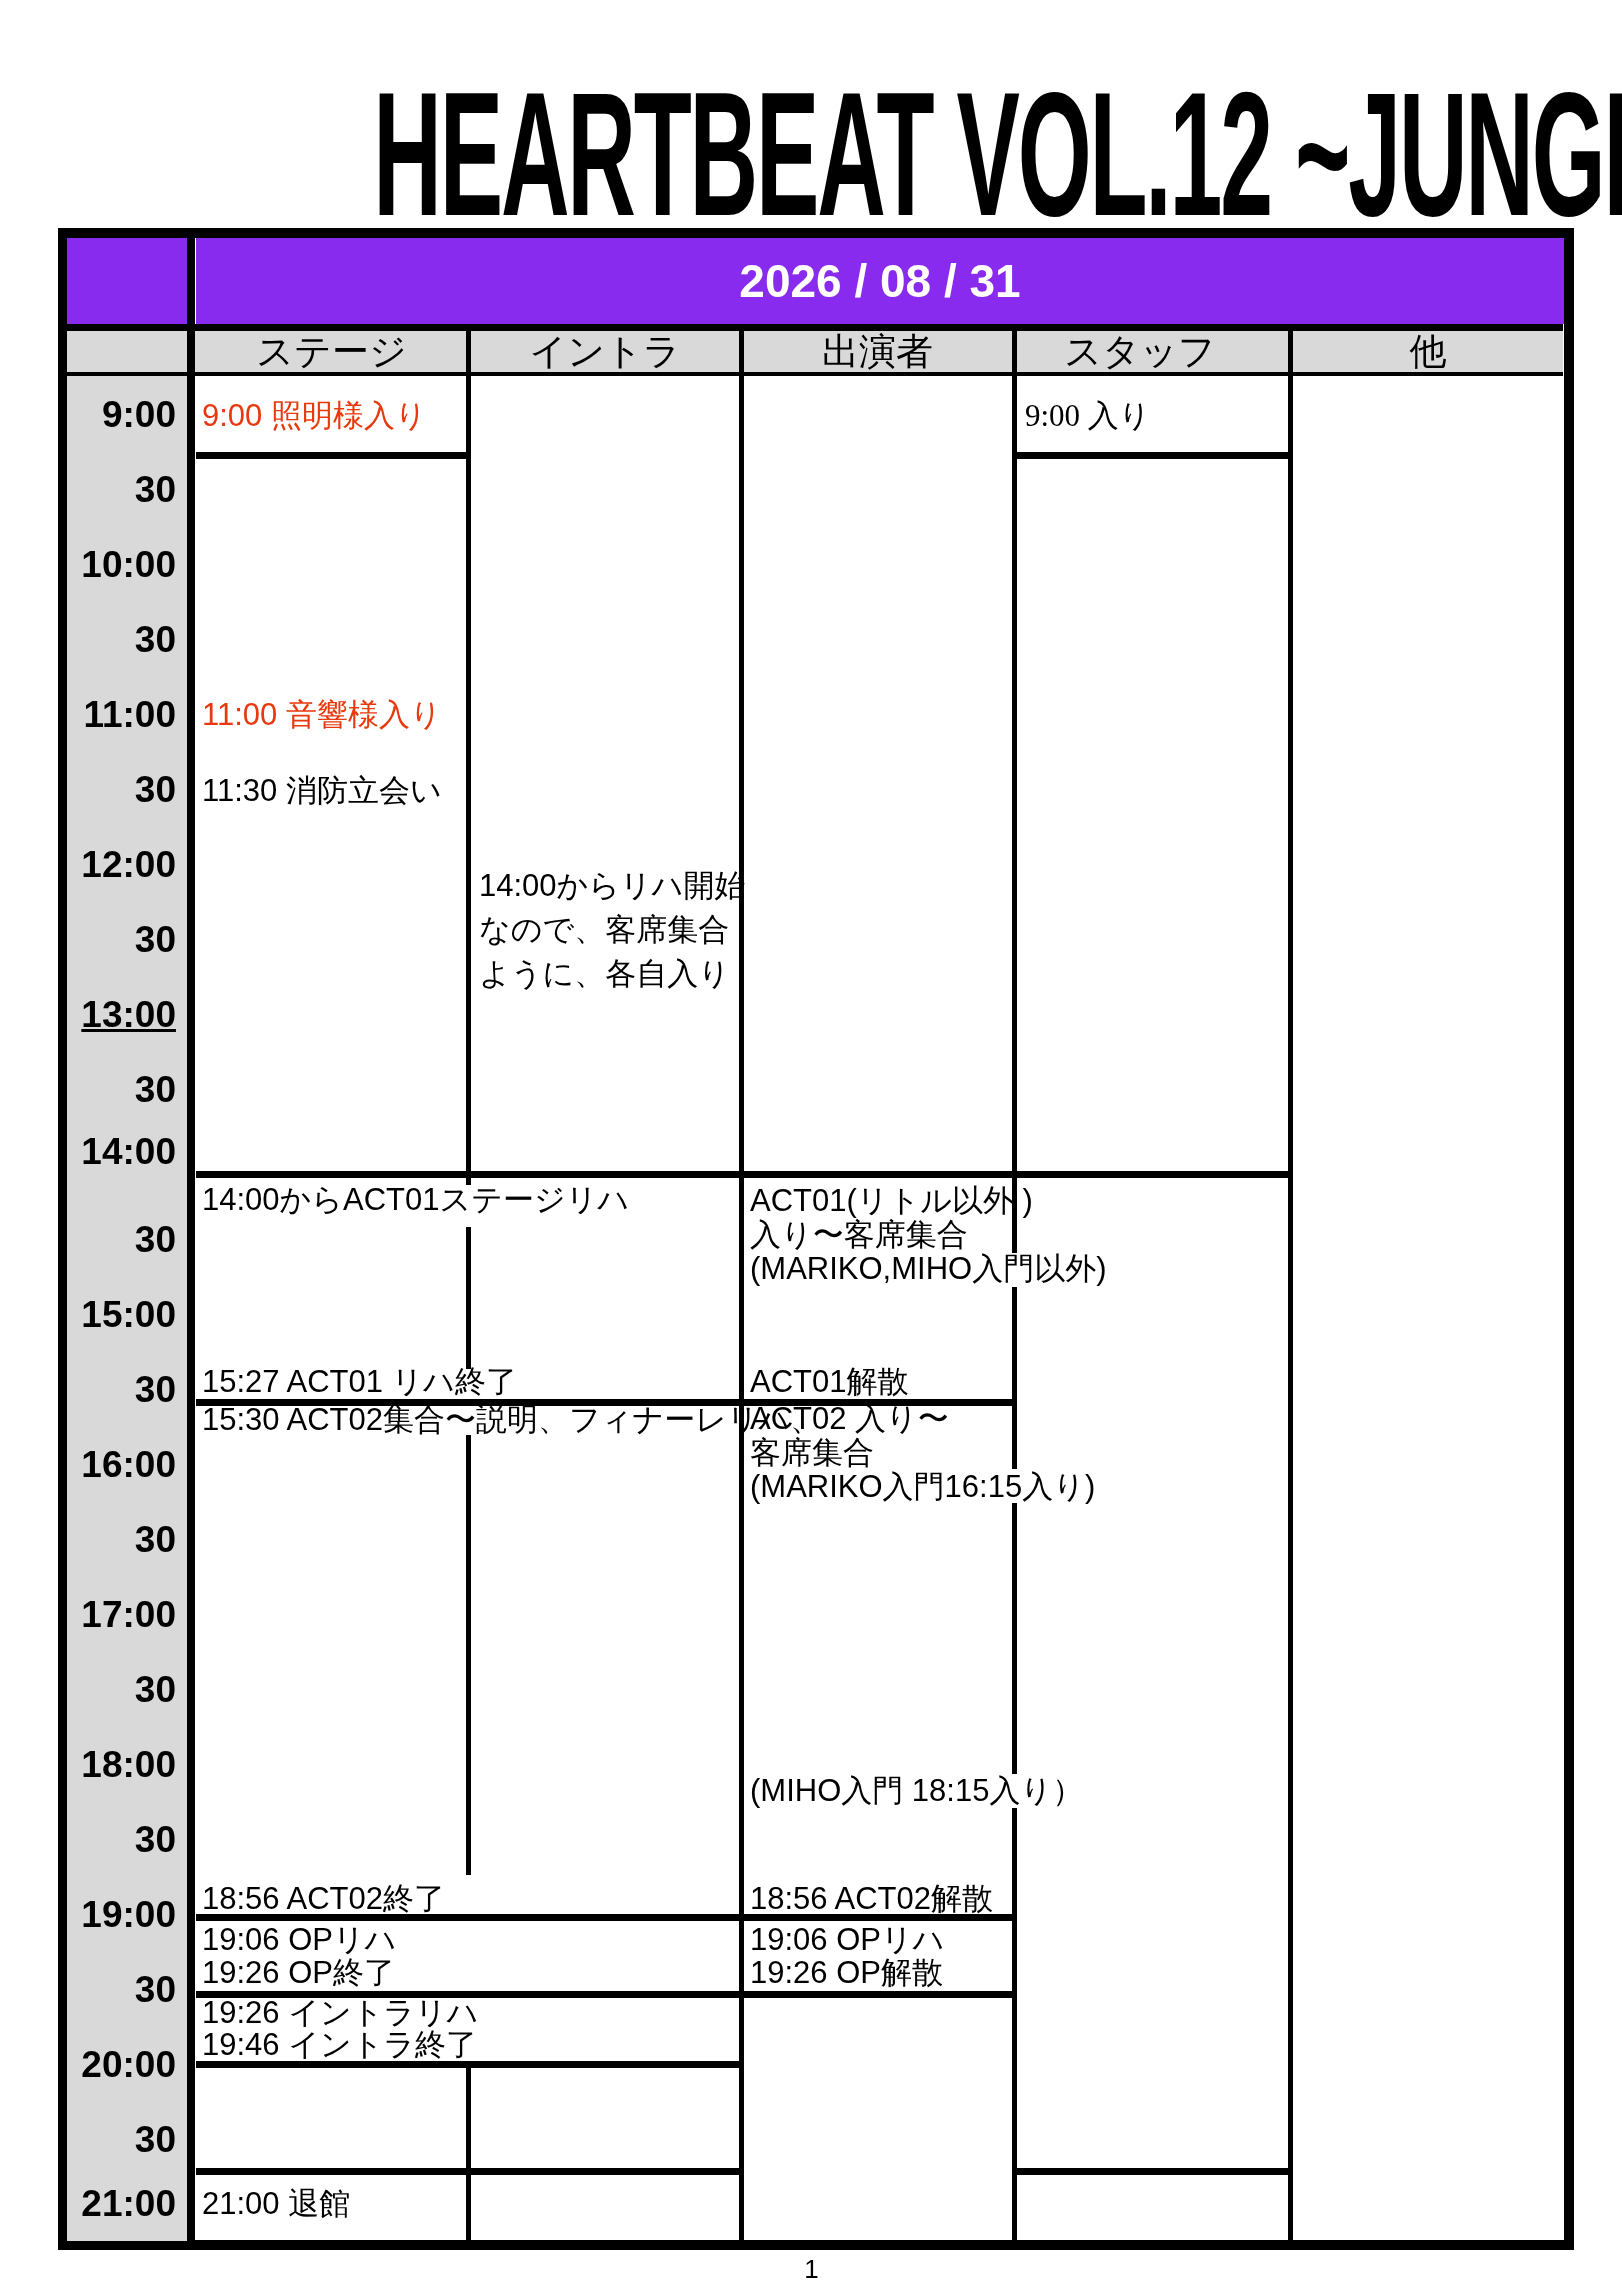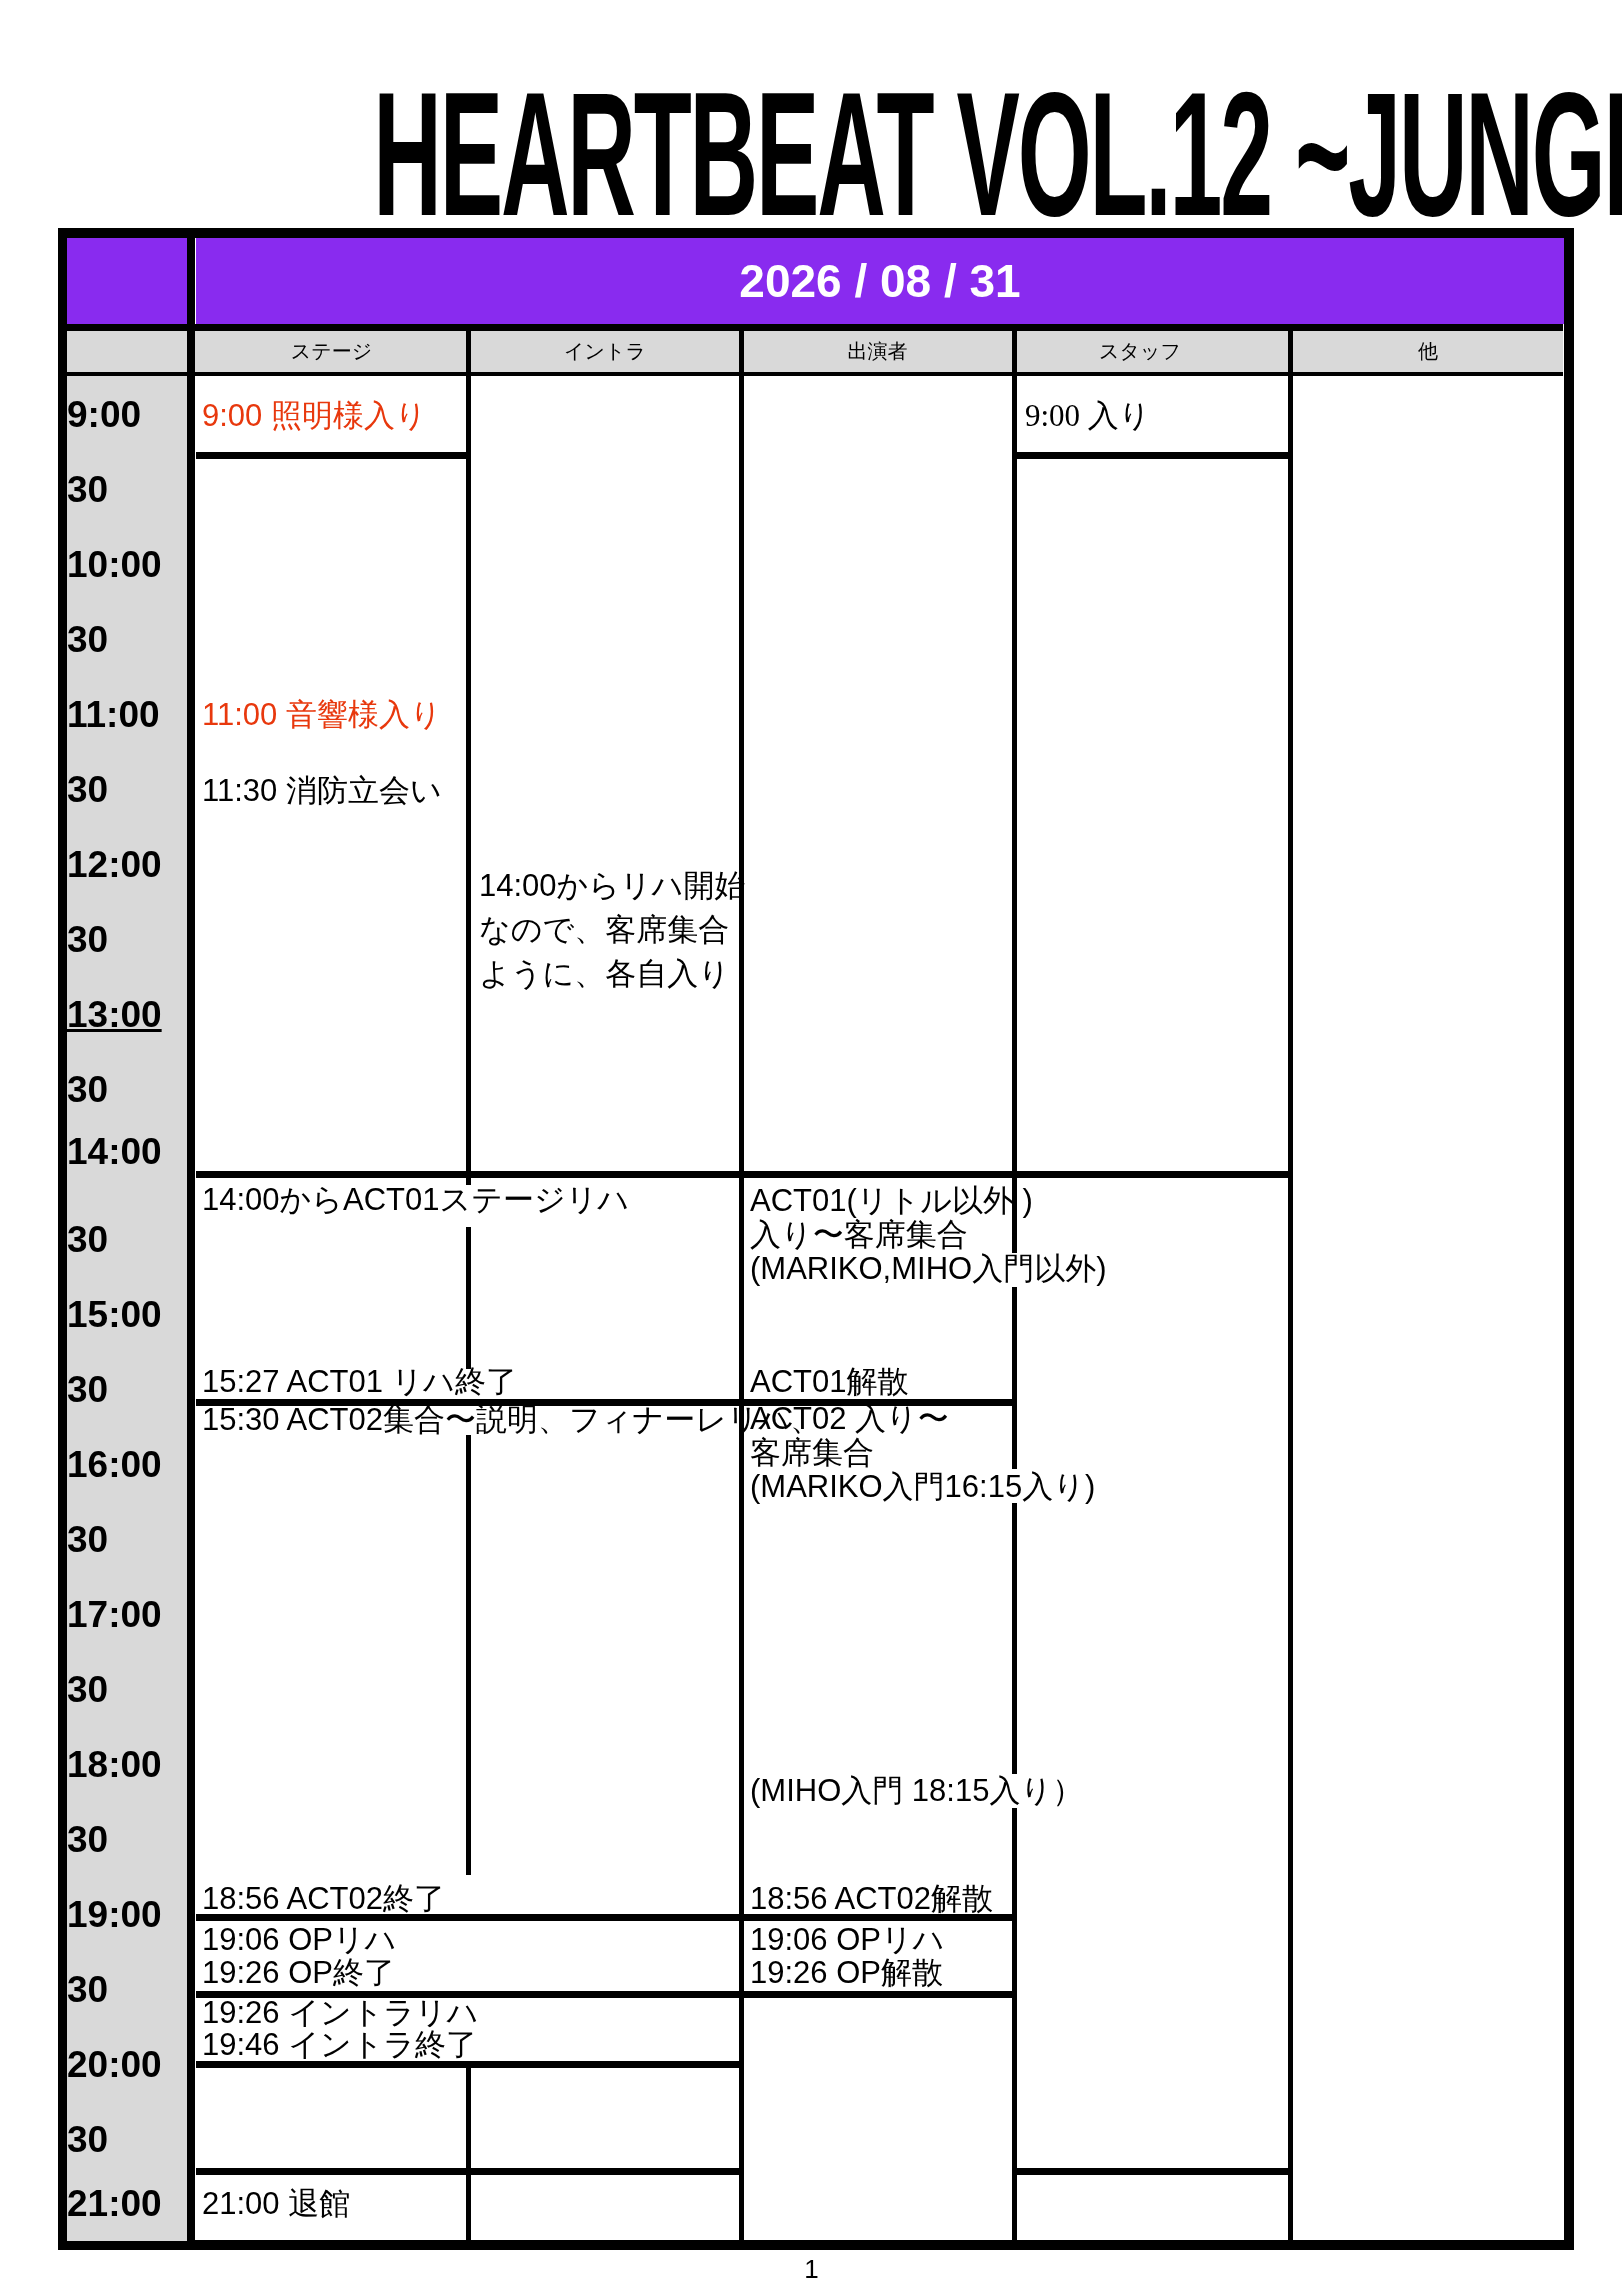--- a/index.html
+++ b/index.html
@@ -15,26 +15,27 @@
     font-size:176px; font-weight:bold; text-align:center;
     letter-spacing:-4.1px; white-space:nowrap;
     transform:scaleX(0.54); transform-origin:50% 50%;
   }
   #date-banner-text {
     position:absolute; color:#fff; font-weight:bold; font-size:46px;
     text-align:center; white-space:nowrap;
   }
   .col-header {
     position:absolute; top:331px; height:35px; line-height:41px;
-    font-size:20px; text-align:center; white-space:nowrap;
+    font-size:37px; text-align:center; white-space:nowrap;
   }
   .time-label {
-    position:absolute; width:109px; text-align:left;
+    position:absolute; width:109px; text-align:right;
     font-size:37px; font-weight:bold; height:44px; line-height:44px;
     white-space:nowrap;
+    padding-left:14px;
   }
   .event { position:absolute; white-space:nowrap; }
   .event .ln { white-space:nowrap; font-size:31px; }
   #page-number {
     position:absolute; top:2254px; left:0; width:1623px;
     text-align:center; font-size:26px;
   }
 </style>
 </head>
 <body>

